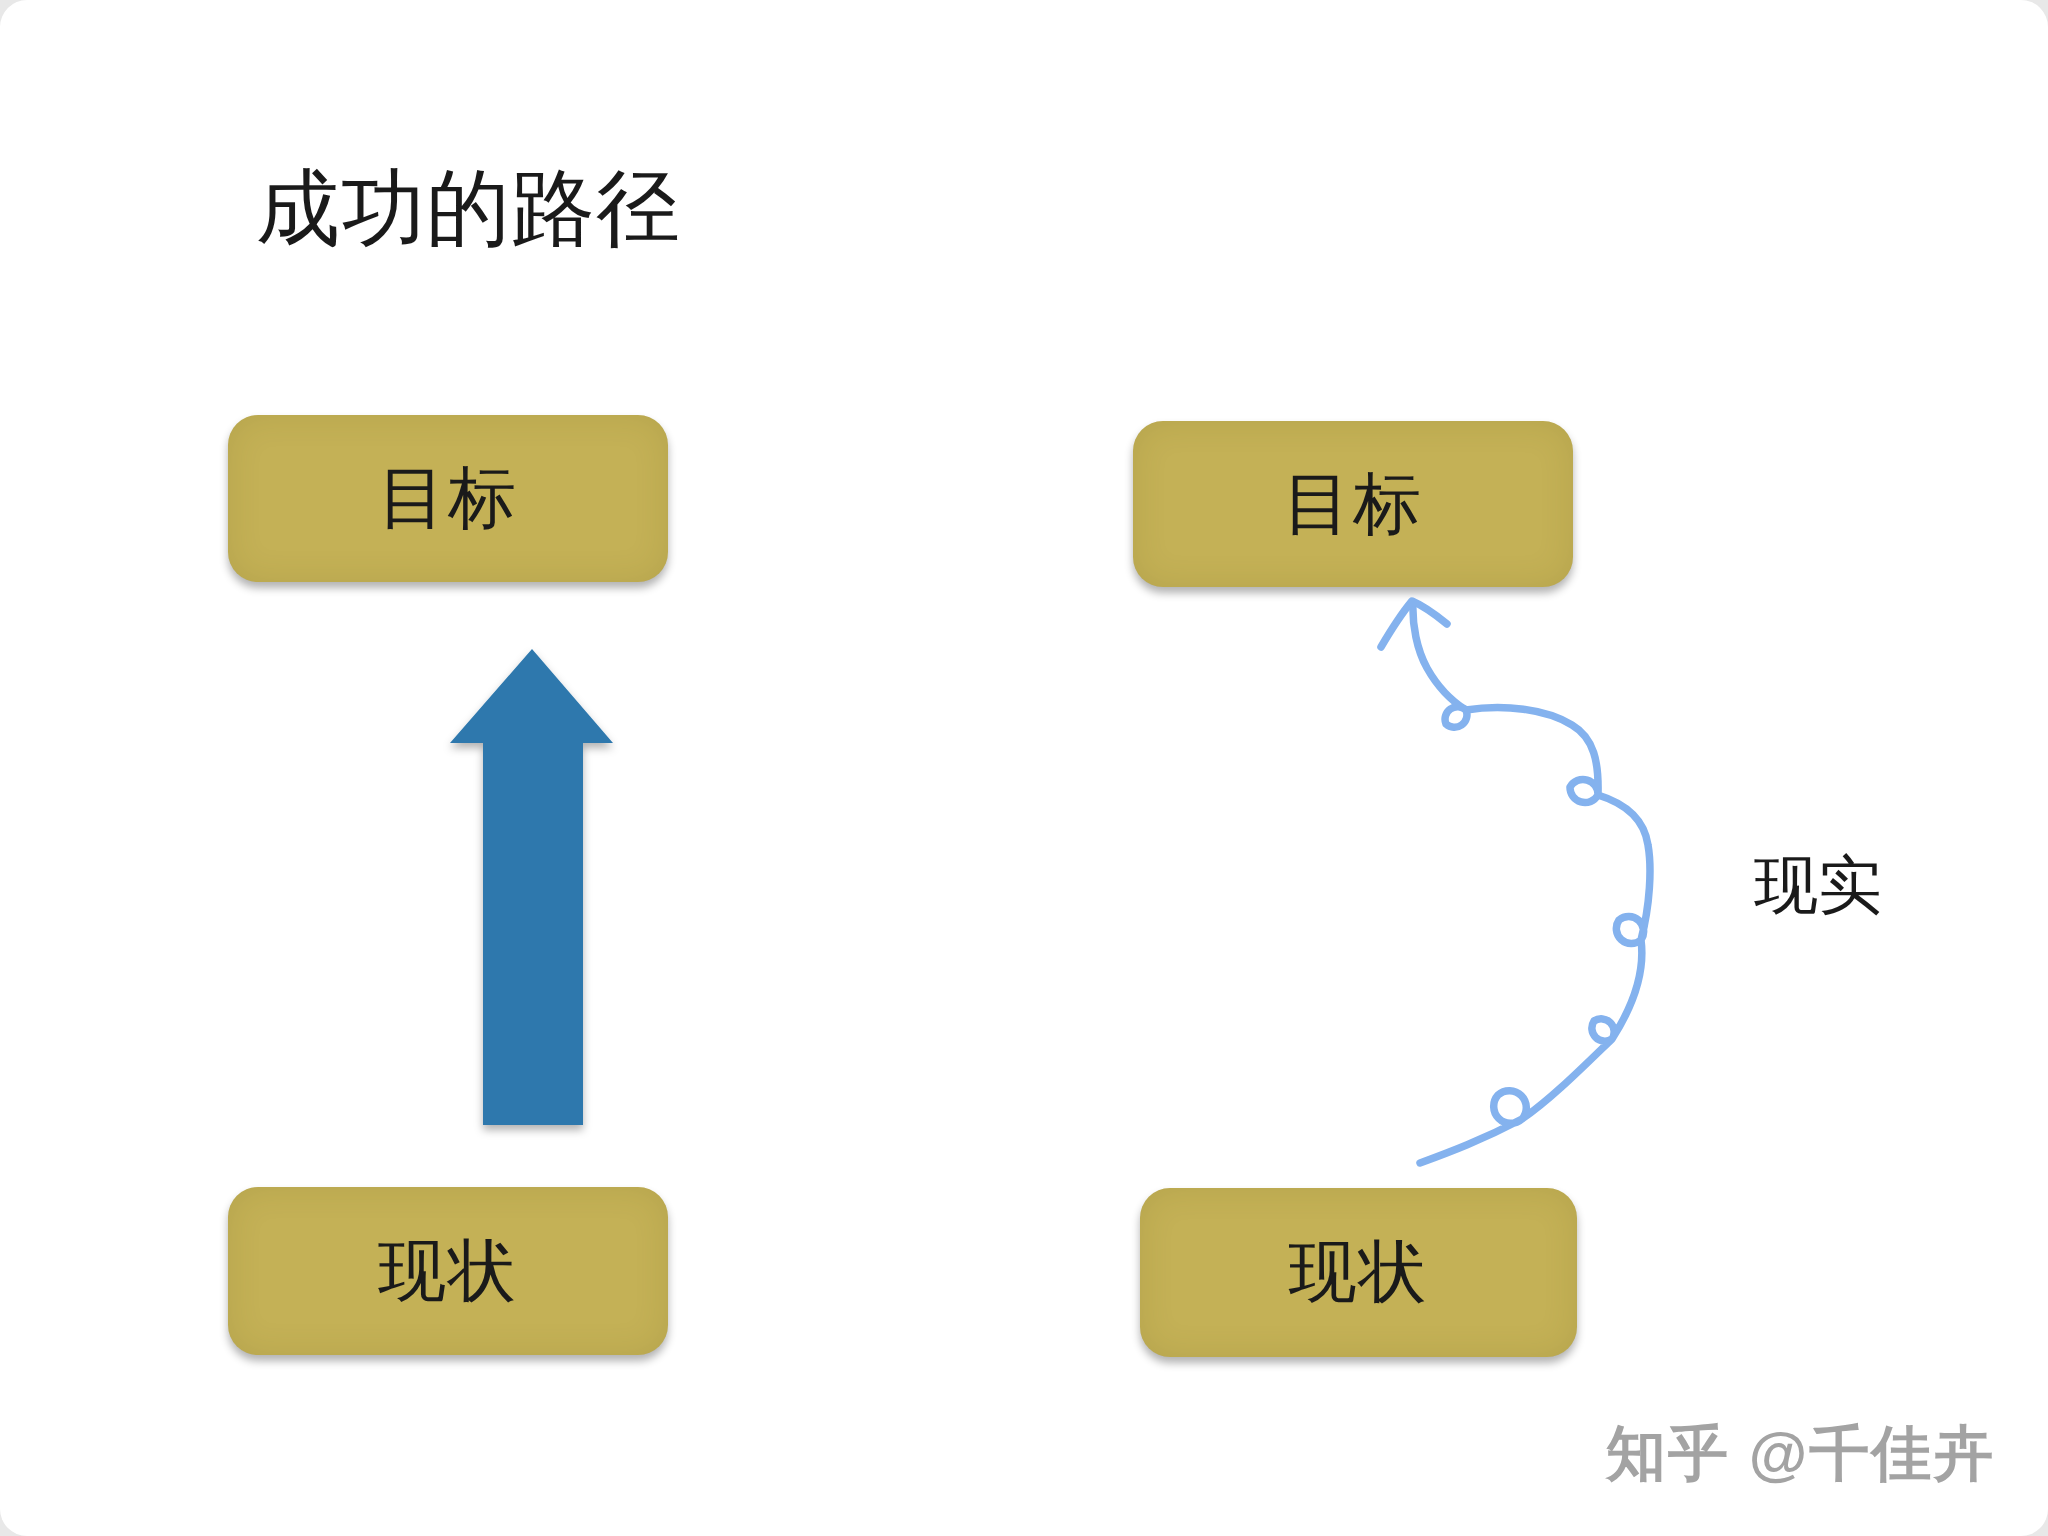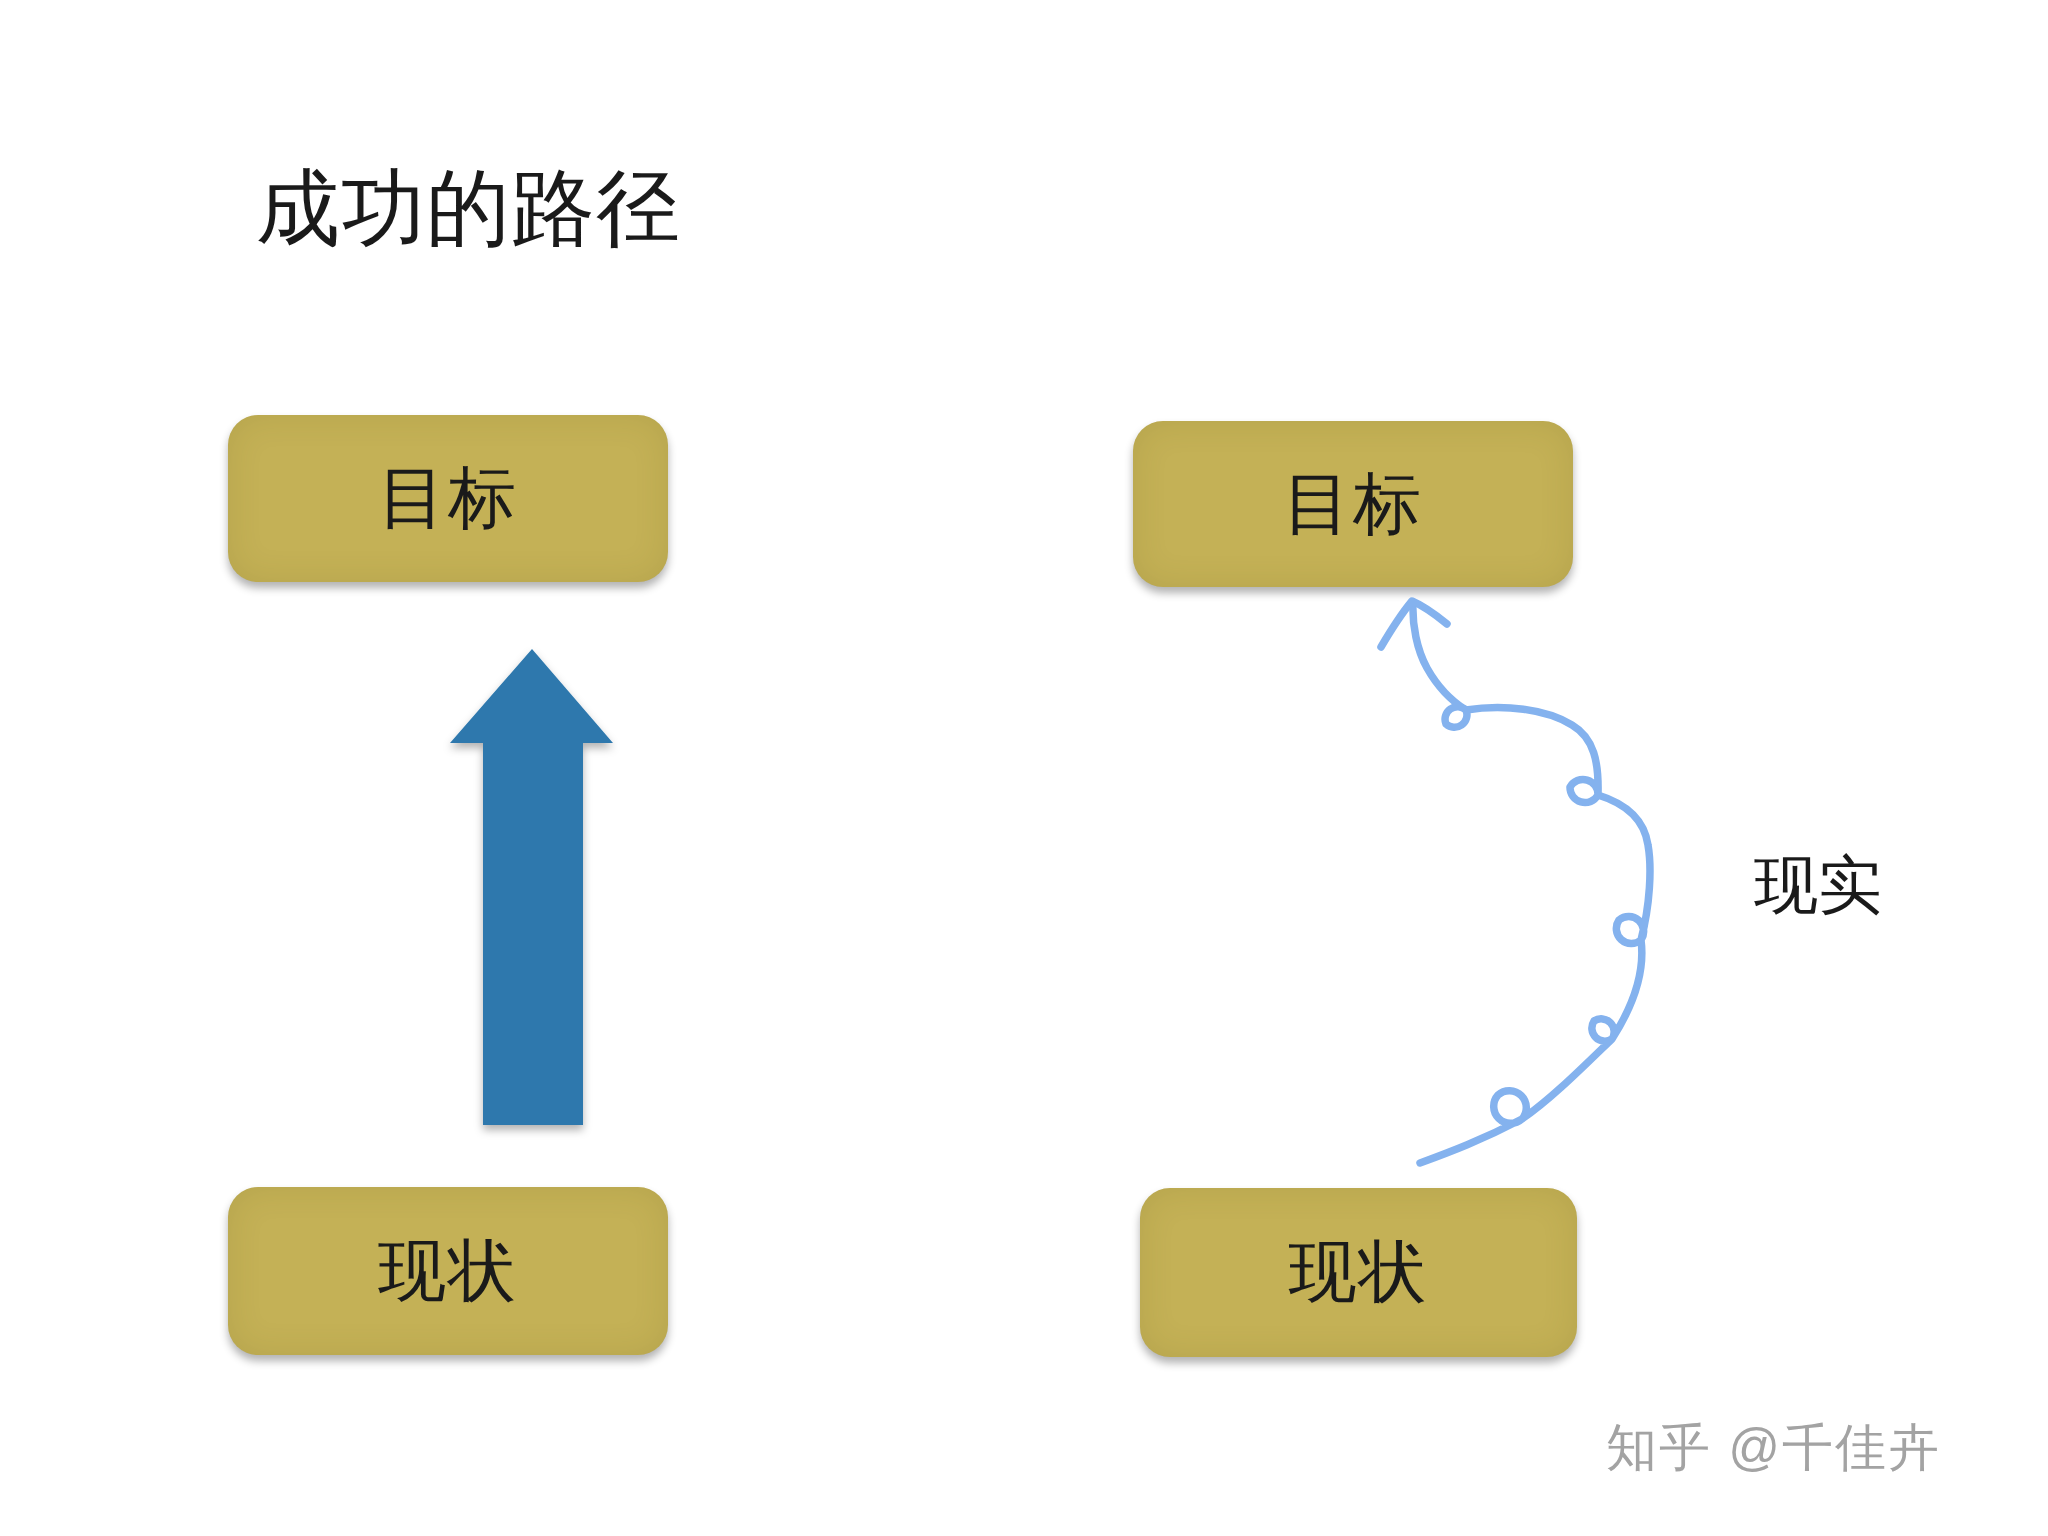--- a/index.html
+++ b/index.html
@@ -4,20 +4,21 @@
 <style>
   :root{
     --background:#ffffff; --box-bg:#c4b156; --box-text:#1a1a1a;
     --straight-arrow:#2e78ad; --squiggle:#84b2ee; --label-text:#1a1a1a; --watermark:#a3a3a3;
   }
   html,body{margin:0;padding:0;background:#e8e8e8;}
   .stage{
     position:relative; width:2048px; height:1536px; overflow:hidden;
     background:var(--background);
     font-family:"Liberation Sans","DejaVu Sans",sans-serif;
+    border-radius:27px;
   }
   .title{
     position:absolute; left:256px; top:162px;
     font-size:84px; line-height:1.1; font-weight:300;
     color:var(--label-text); letter-spacing:1px; white-space:nowrap;
   }
   .box{
     position:absolute;
     background:var(--box-bg);
     border-radius:30px;
@@ -34,21 +35,21 @@
   .box.status-right{left:1140px; top:1188px; width:437px; height:169px;}
   .gfx{position:absolute; left:0; top:0; width:2048px; height:1536px; pointer-events:none;}
   .label{
     position:absolute; font-size:64px; font-weight:300; line-height:1.05;
     color:var(--label-text); white-space:nowrap;
   }
   .label-left {left:620px;  top:884px;}
   .label-right{left:1754px; top:852px;font-family:Liberation Serif, serif;}
   .watermark{
     position:absolute; left:1606px; top:1414px;
-    font-size:51px; font-weight:400; color:var(--watermark);
+    font-size:60px; font-weight:700; color:var(--watermark);
     letter-spacing:2px; white-space:nowrap;
   }
 </style>
 </head>
 <body>
 
 <div class="stage">
 
   <div class="title">成功的路径</div>
 

